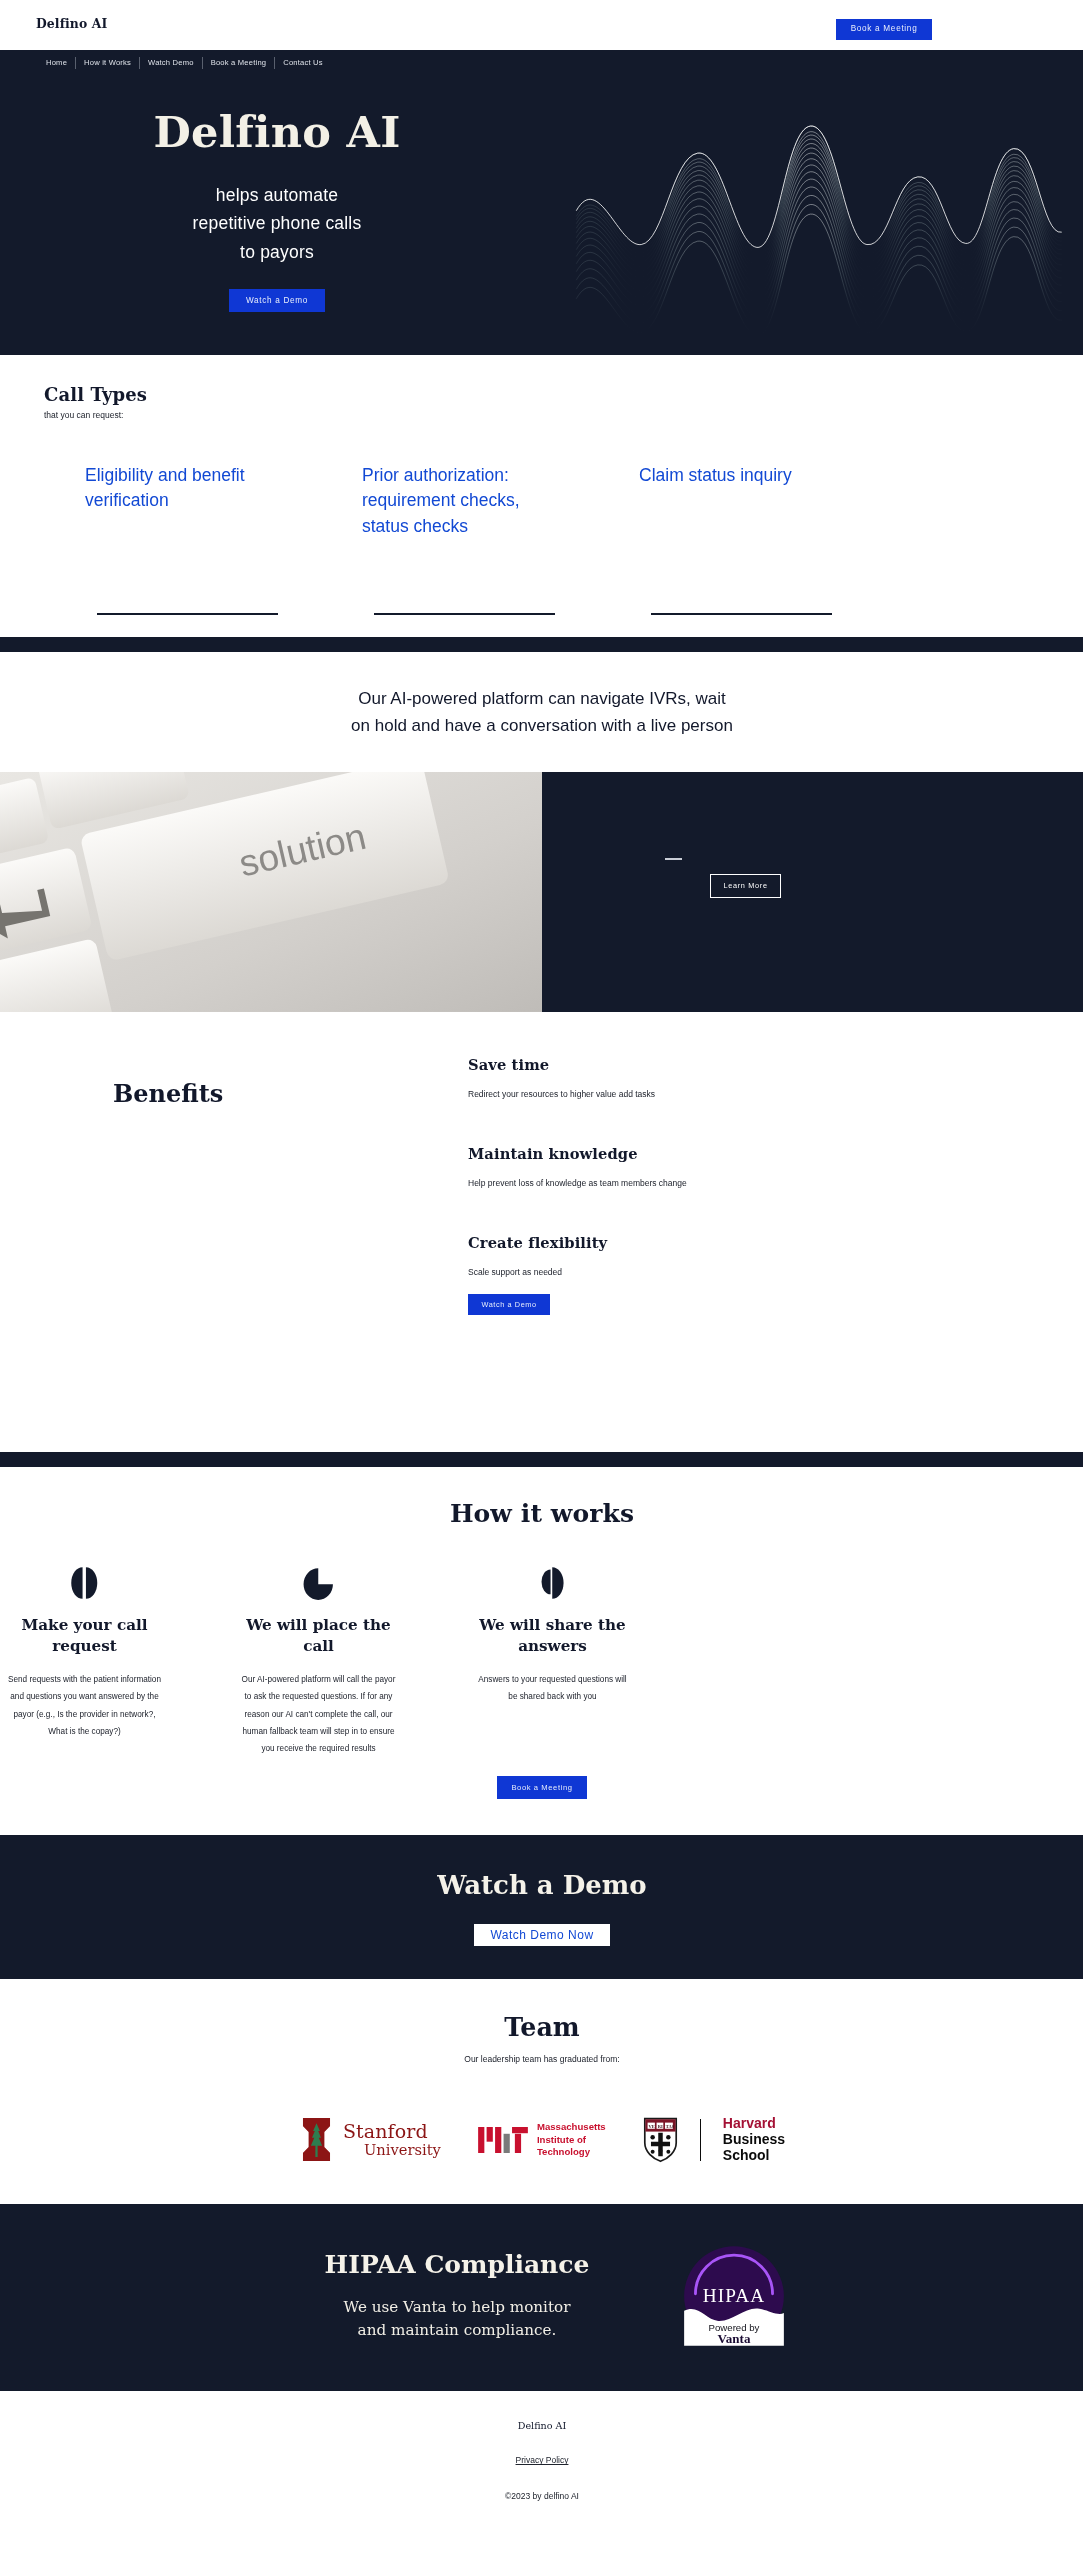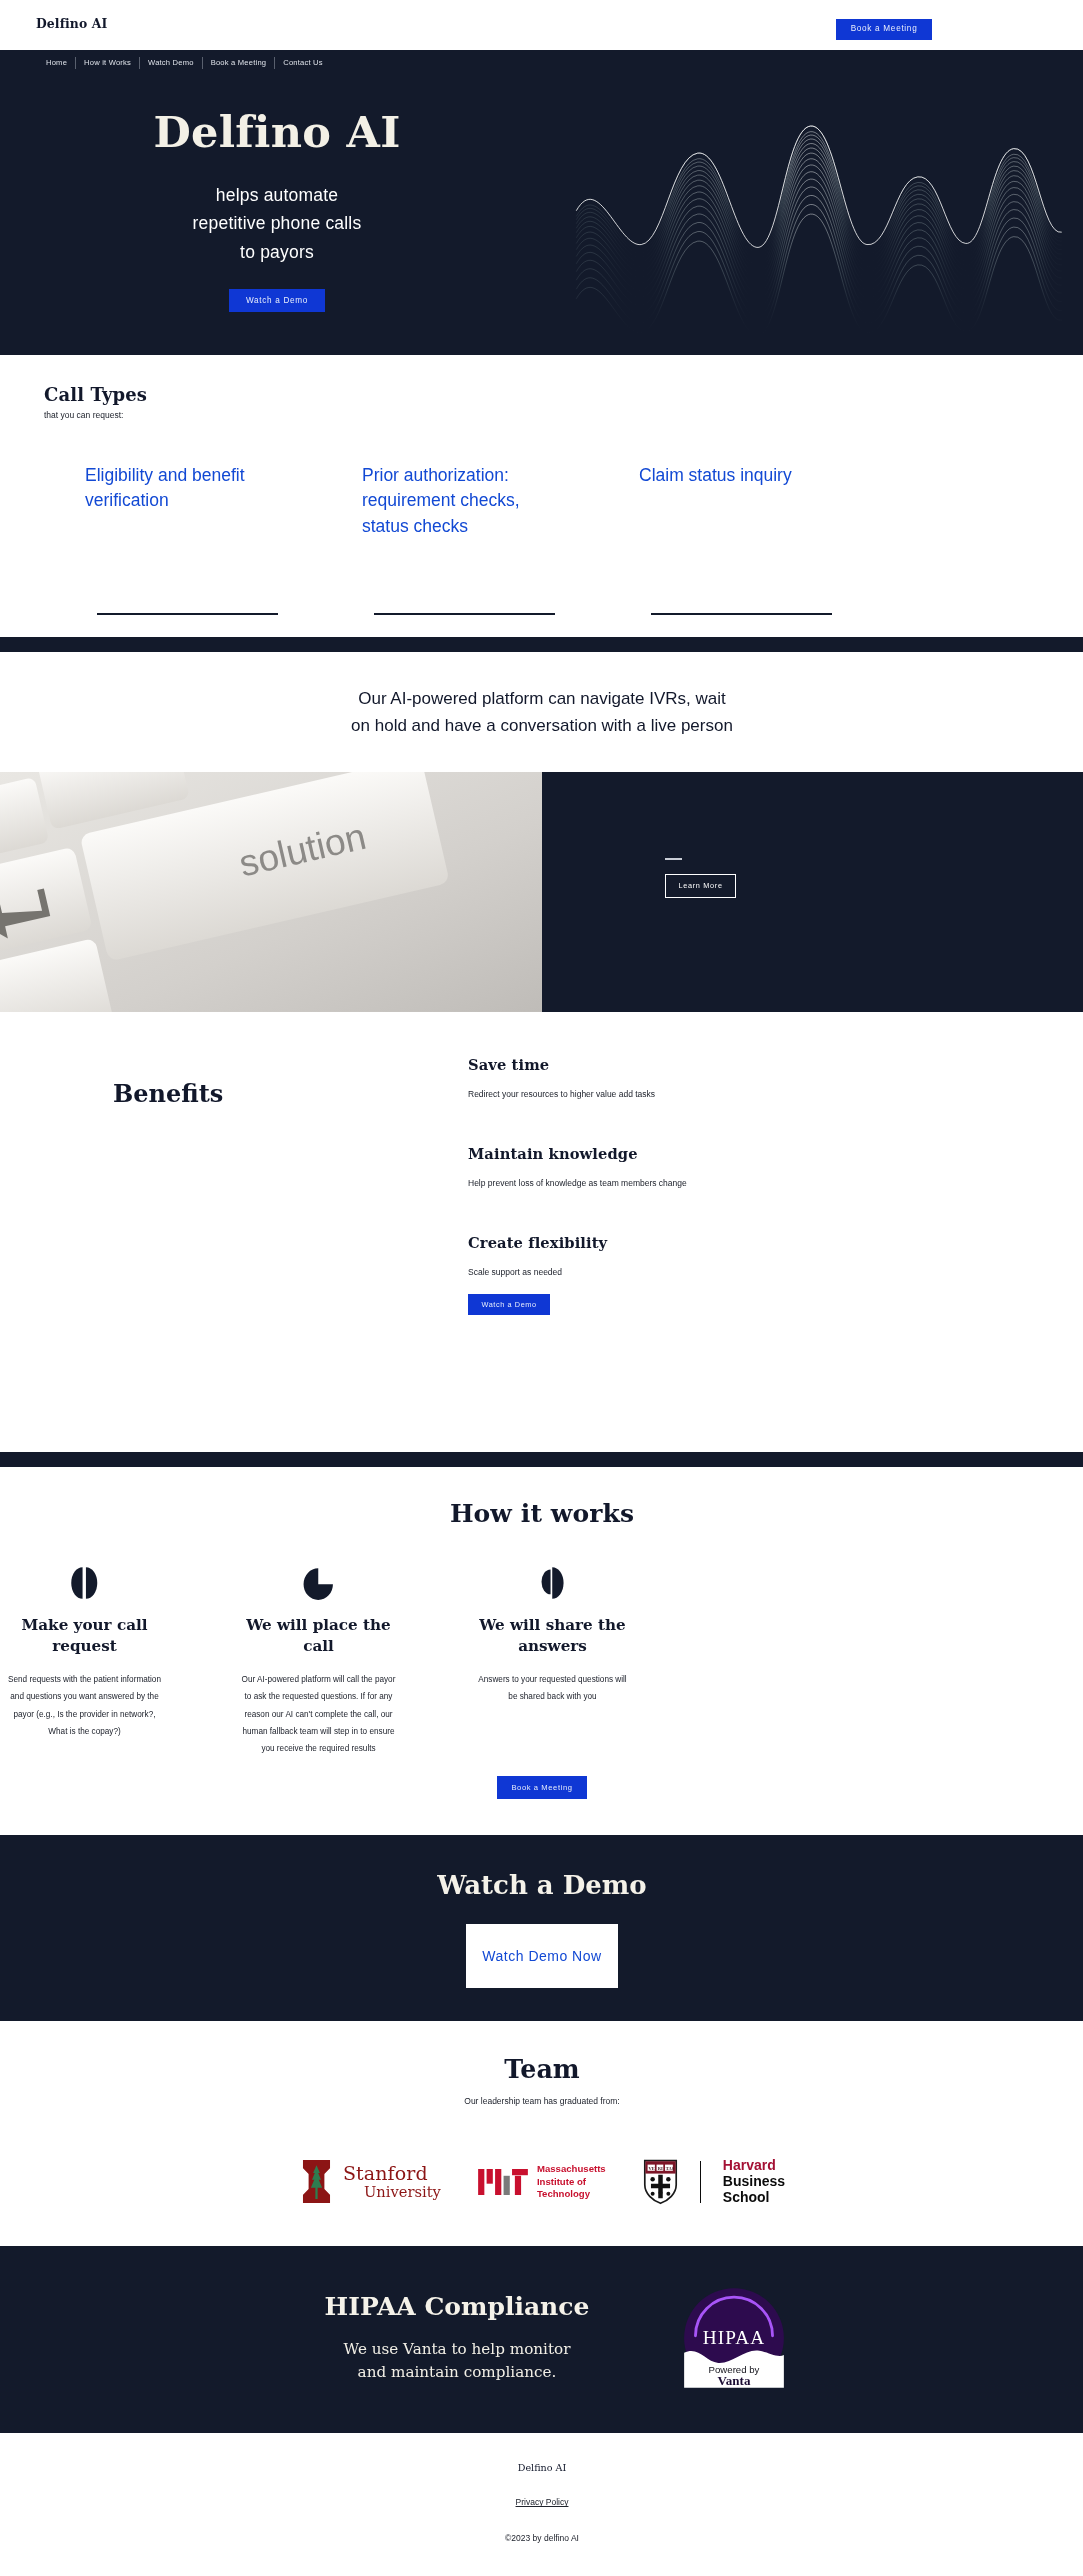--- a/index.html
+++ b/index.html
@@ -92,21 +92,21 @@
   .kb { width:542px; position:relative; overflow:hidden; background:#d9d7d4; }
   .kb-panel { position:absolute; inset:0; }
   .darkpanel {
     width:542px; background:#131a2b; position:relative;
   }
   .dp-inner { position:absolute; left:123px; top:69px; width:316px; }
   .dp-title { color:#ffffff; font-size:17px; line-height:1.52; font-weight:300; }
   .dp-rule { width:17px; height:1.1px; background:#c9cdd6; margin:17px 0 14.7px 0; }
   .btn-learn {
     background:transparent; color:#ffffff; border:0.6px solid #ffffff;
-    font-size:7.3px; letter-spacing:0.7px; padding:6.2px 12.4px; cursor:pointer;
+    font-size:7.3px; letter-spacing:0.7px; padding:6.2px 12.4px; cursor:pointer;margin-left:45px;
   }
 
   
   .benefits { background:#ffffff; padding:44px 0 40px 0; position:relative; height:440px; }
   .bf-title {
     position:absolute; left:113px; top:67px;
     font-family:"DejaVu Serif","Liberation Serif",serif;
     font-weight:700; font-size:24px;
   }
   .bf-list { margin-left:468px; width:293px; }
@@ -143,21 +143,21 @@
   }
 
   
   .wdemo { background:#131a2b; padding:35px 0 33px 0; text-align:center; }
   .wdemo-title {
     font-family:"DejaVu Serif","Liberation Serif",serif;
     font-weight:700; font-size:26px; color:#f5f2e9;
   }
   .btn-wdemo {
     margin-top:24px; background:#ffffff; color:#1249d4; border:none;
-    font-size:14px; letter-spacing:0.5px; padding:24px 16px; cursor:pointer;
+    font-size:12px; letter-spacing:0.5px; padding:4px 16px; cursor:pointer;
   }
 
   
   .team { background:#ffffff; padding:33px 0 40px 0; text-align:center; }
   .team-title {
     font-family:"DejaVu Serif","Liberation Serif",serif;
     font-weight:700; font-size:25.4px;
   }
   .team-sub { margin-top:12.4px; font-size:8.5px; color:#20242e; }
   .logos { margin-top:51px; display:flex; justify-content:center; align-items:center; gap:37px; }

